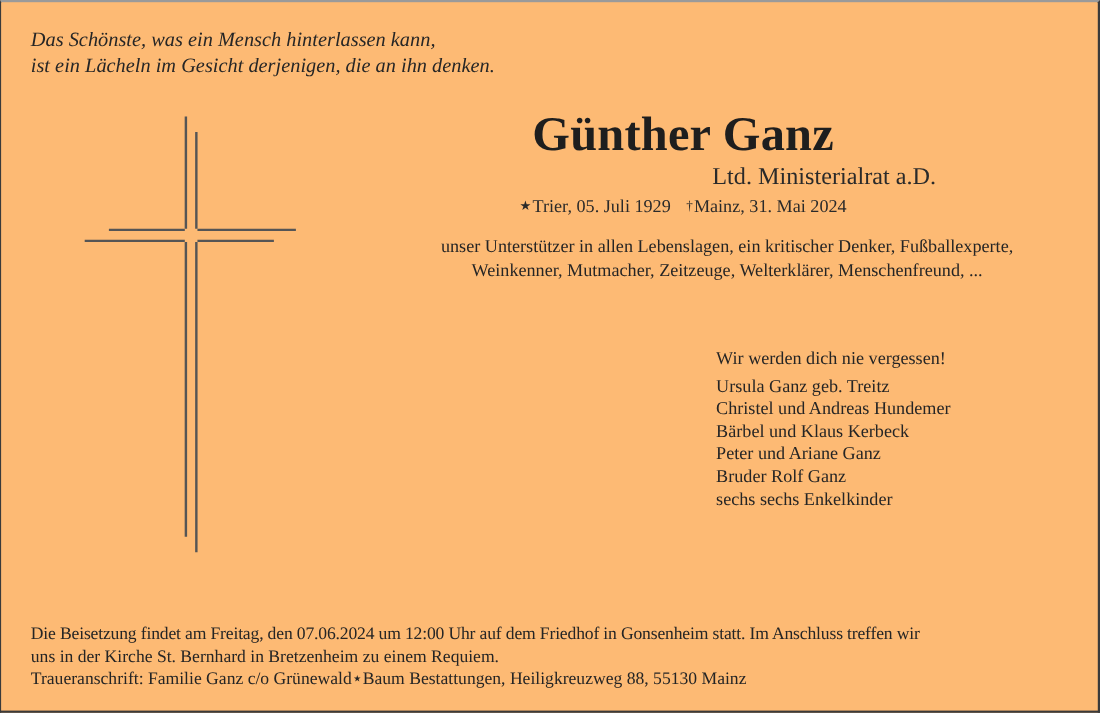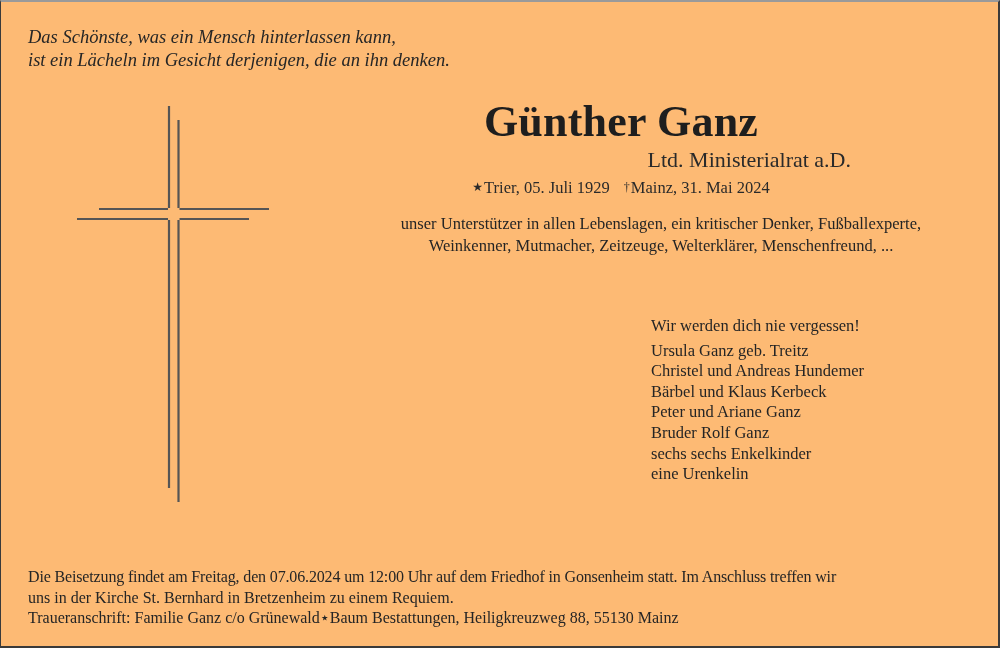--- a/index.html
+++ b/index.html
@@ -109,21 +109,20 @@
   </div>
 
   <div class="family">
     <div class="head">Wir werden dich nie vergessen!</div>
     <div>Ursula Ganz geb. Treitz</div>
     <div>Christel und Andreas Hundemer</div>
     <div>Bärbel und Klaus Kerbeck</div>
     <div>Peter und Ariane Ganz</div>
     <div>Bruder Rolf Ganz</div>
     <div>sechs sechs Enkelkinder</div>
-    <div>eine Urenkelin</div>
   </div>
 
   <div class="footer">
     <div class="lsp">Die Beisetzung findet am Freitag, den 07.06.2024 um 12:00 Uhr auf dem Friedhof in Gonsenheim statt. Im Anschluss treffen wir</div>
     <div>uns in der Kirche St. Bernhard in Bretzenheim zu einem Requiem.</div>
     <div>Traueranschrift: Familie Ganz c/o Grünewald⋆Baum Bestattungen, Heiligkreuzweg 88, 55130 Mainz</div>
   </div>
 
 </div>
 

